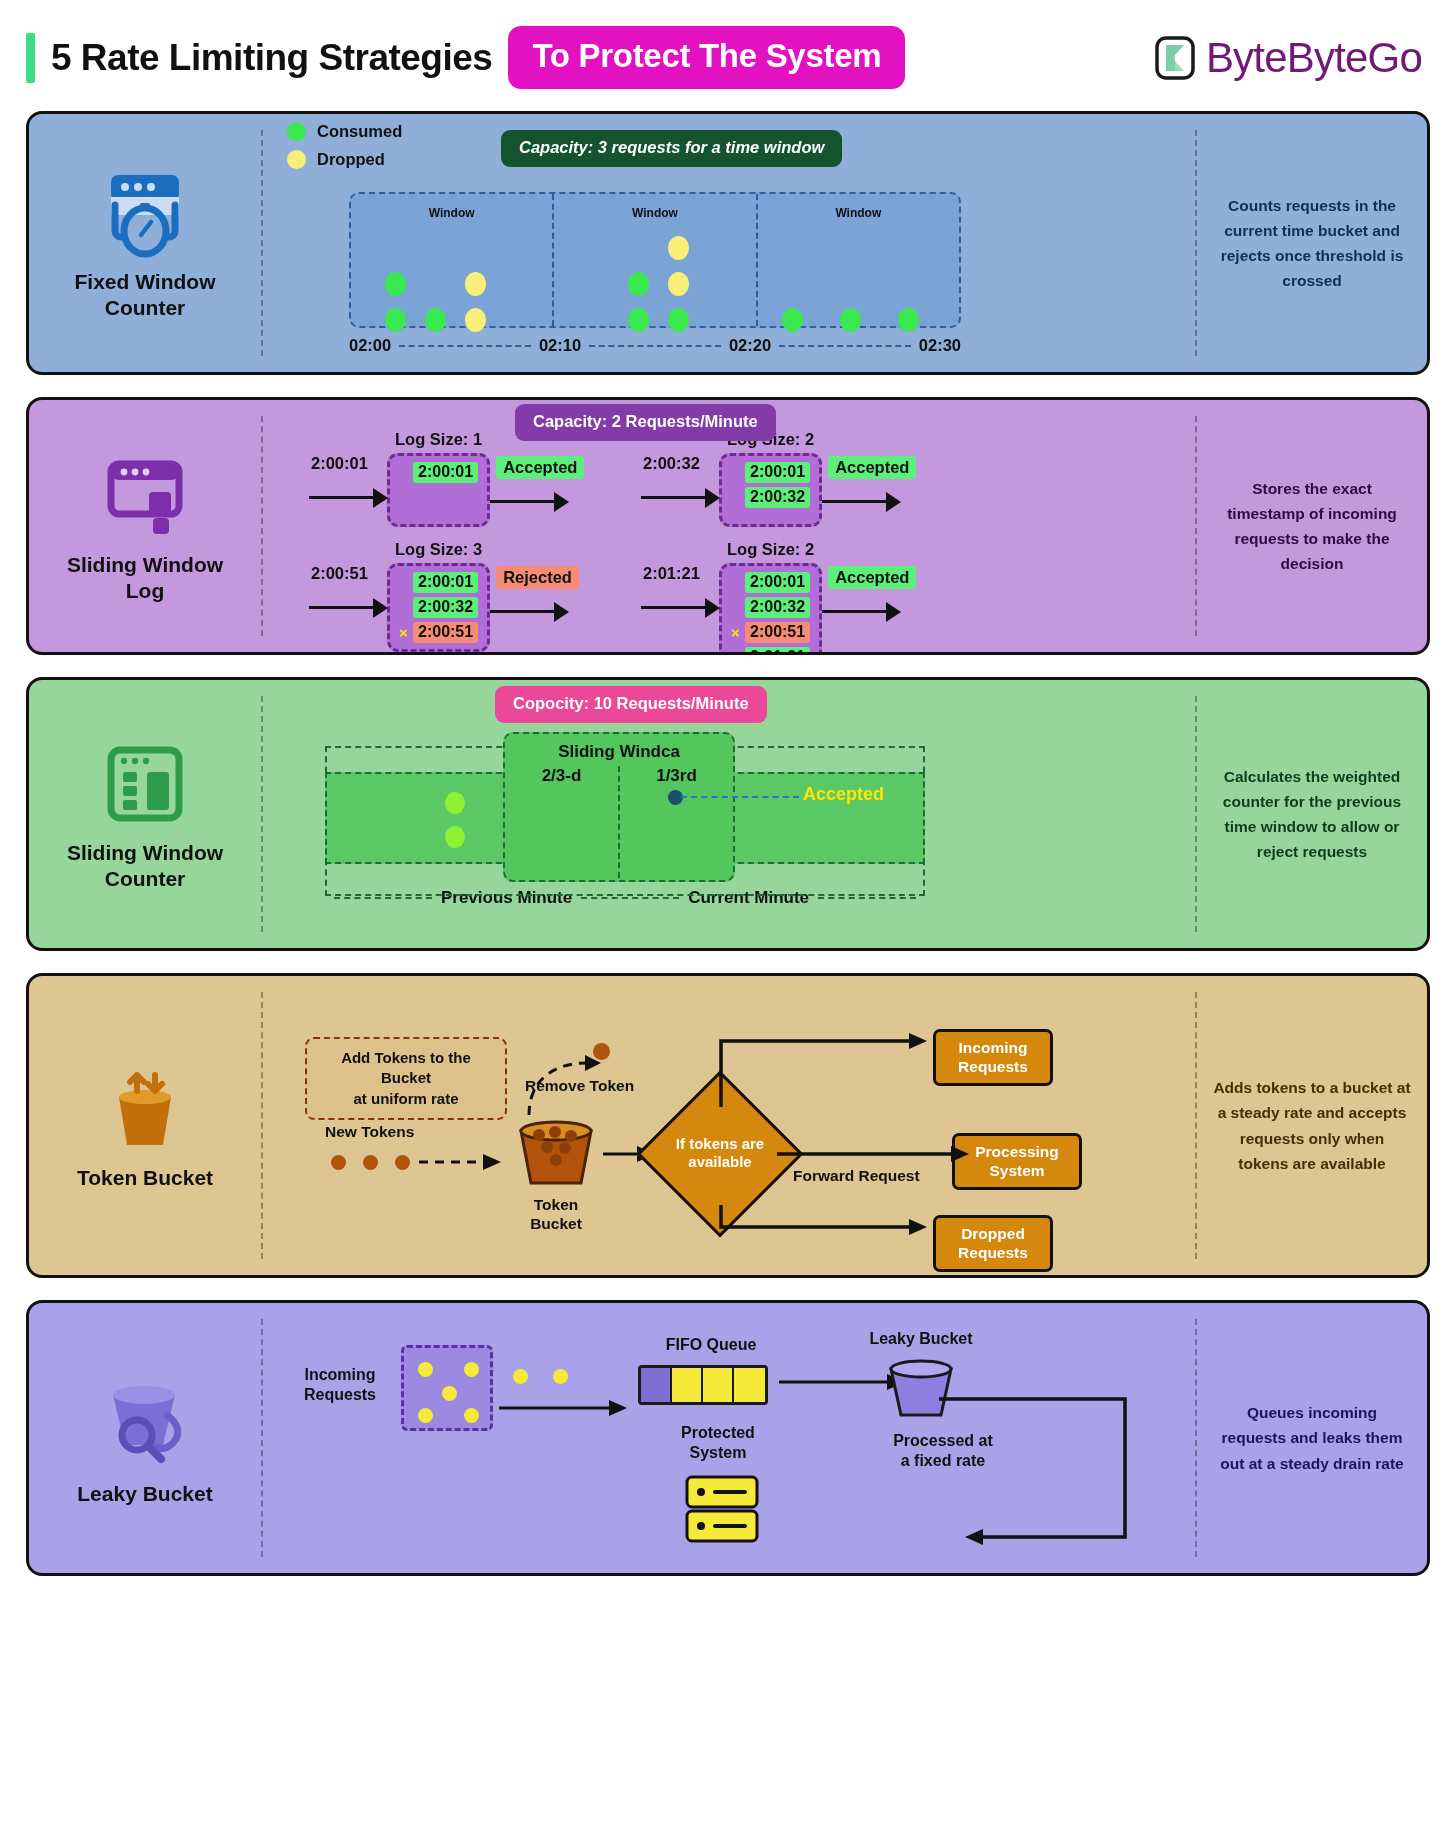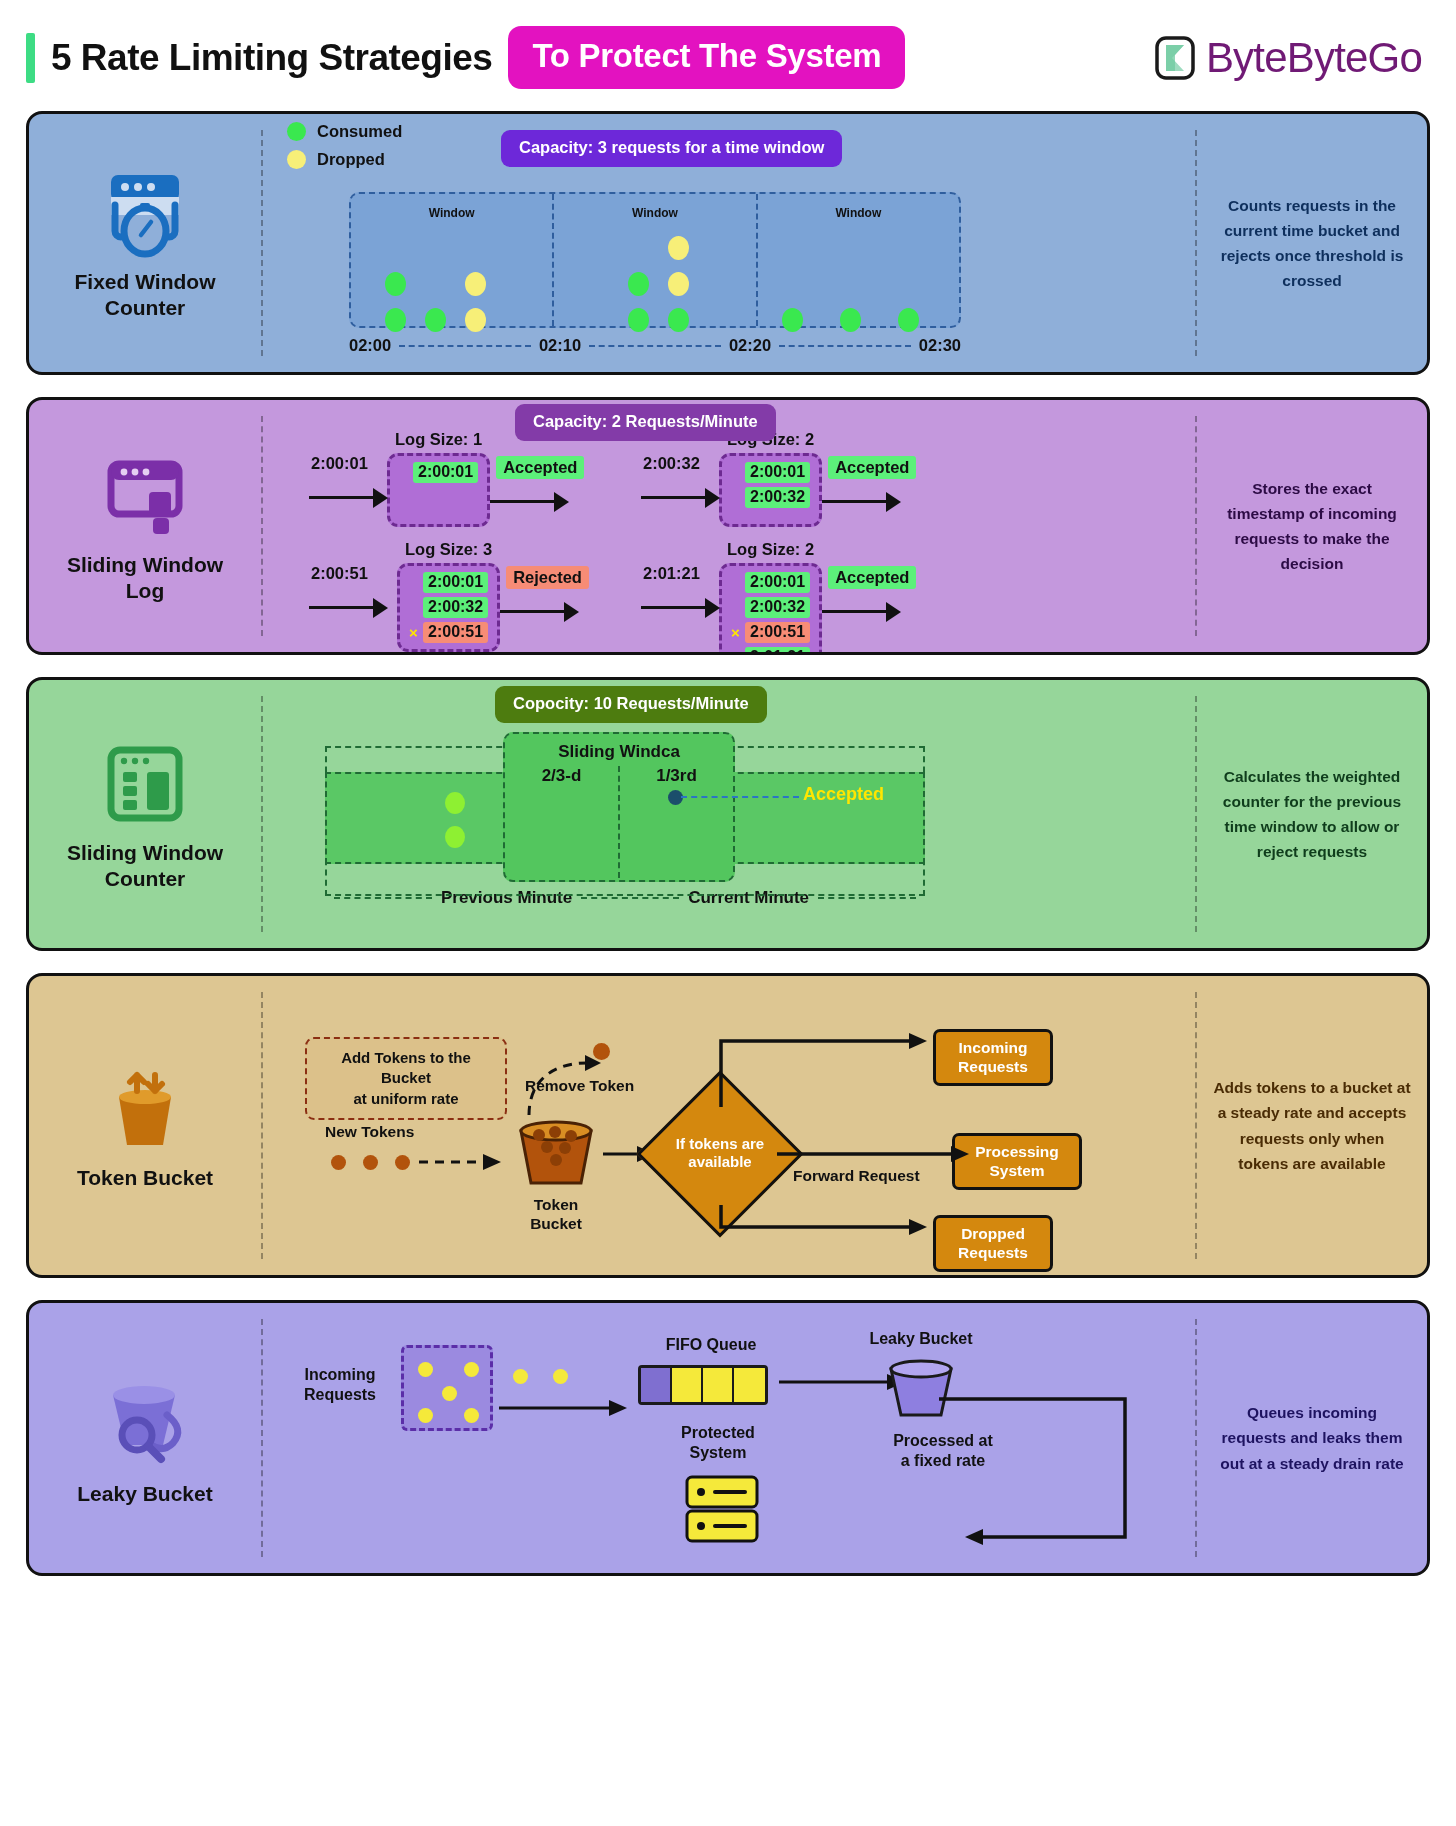--- a/index.html
+++ b/index.html
@@ -52,21 +52,21 @@
   .dot-yellow { background: #f7ef78; }
 
   
   .p1 { background: #8fafd9; }
   .p1 .col-mid { height: 258px; }
   .legend { position: absolute; left: 24px; top: 8px; }
   .legend-row { display: flex; align-items: center; gap: 11px; margin-bottom: 9px; }
   .legend-row .dot { width: 19px; height: 19px; }
   .legend-row span { font-size: 16.5px; font-weight: 700; }
   .p1-cap { position: absolute; left: 238px; top: 16px; }
-  .p1-cap .cap-pill { background: #6d28d9; }
+  .p1-cap .cap-pill { background: #14532d; font-style: italic; }
   .windows {
     position: absolute; left: 86px; top: 78px; width: 612px; height: 136px;
     border: 2px dashed #2f5e9e; border-radius: 10px; background: #7ba3d6;
     display: flex;
   }
   .win { flex: 1; position: relative; }
   .win + .win { border-left: 2px dashed #2f5e9e; }
   .win-label { position: absolute; top: 12px; left: 0; right: 0; text-align: center; font-size: 12px; font-weight: 700; }
   .slot-grid { position: absolute; left: 0; right: 0; bottom: 8px; height: 96px; }
   .slot-grid .dot { position: absolute; width: 21px; height: 24px; border-radius: 50%; }
@@ -105,21 +105,21 @@
   .ts-chip.rej { background: #f78c76; }
   .log-title { font-size: 16.5px; font-weight: 700; text-align: center; margin-bottom: 4px; }
   .verdict { font-size: 16.5px; font-weight: 800; padding: 2px 7px 3px 7px; border-radius: 3px; white-space: nowrap; }
   .verdict.ok { background: #5cf07a; }
   .verdict.no { background: #f78c76; }
 
   
   .p3 { background: #96d69a; }
   .p3 .col-mid { height: 268px; }
   .p3-cap { position: absolute; left: 232px; top: 6px; }
-  .p3-cap .cap-pill { background: #4d7c0f; }
+  .p3-cap .cap-pill { background: #ec4899; }
   .sw-box {
     position: absolute; left: 240px; top: 52px; width: 232px; height: 150px;
     border: 2px dashed #1f6b34; border-radius: 10px; background: #53c65e; z-index: 3;
   }
   .sw-title { text-align: center; font-size: 17px; font-weight: 700; padding-top: 8px; }
   .sw-halves { display: flex; margin-top: 4px; height: 112px; }
   .sw-half { flex: 1; position: relative; text-align: center; font-size: 17px; font-weight: 700; }
   .sw-half + .sw-half { border-left: 2px dashed #1f6b34; }
   .band {
     position: absolute; left: 62px; top: 92px; width: 600px; height: 92px;
@@ -327,21 +327,21 @@
           <span class="arrow-head"></span>
         </div>
       </div>
 
       <div class="log-row r2">
         <div class="arrow-wrap">
           <span class="arrow-lbl">2:00:51</span>
           <span class="arrow-line"></span>
           <span class="arrow-head"></span>
         </div>
-        <div style="margin-top:-22px;margin-left:10px;">
+        <div style="margin-top:-22px;">
           <div class="log-title">Log Size: 3</div>
           <div class="log-box">
             <span class="ts-item">
               <span class="ts-x" style="visibility:hidden">×</span>
               <span class="ts-chip">2:00:01</span>
             </span>
             <span class="ts-item">
               <span class="ts-x" style="visibility:hidden">×</span>
               <span class="ts-chip">2:00:32</span>
             </span>

